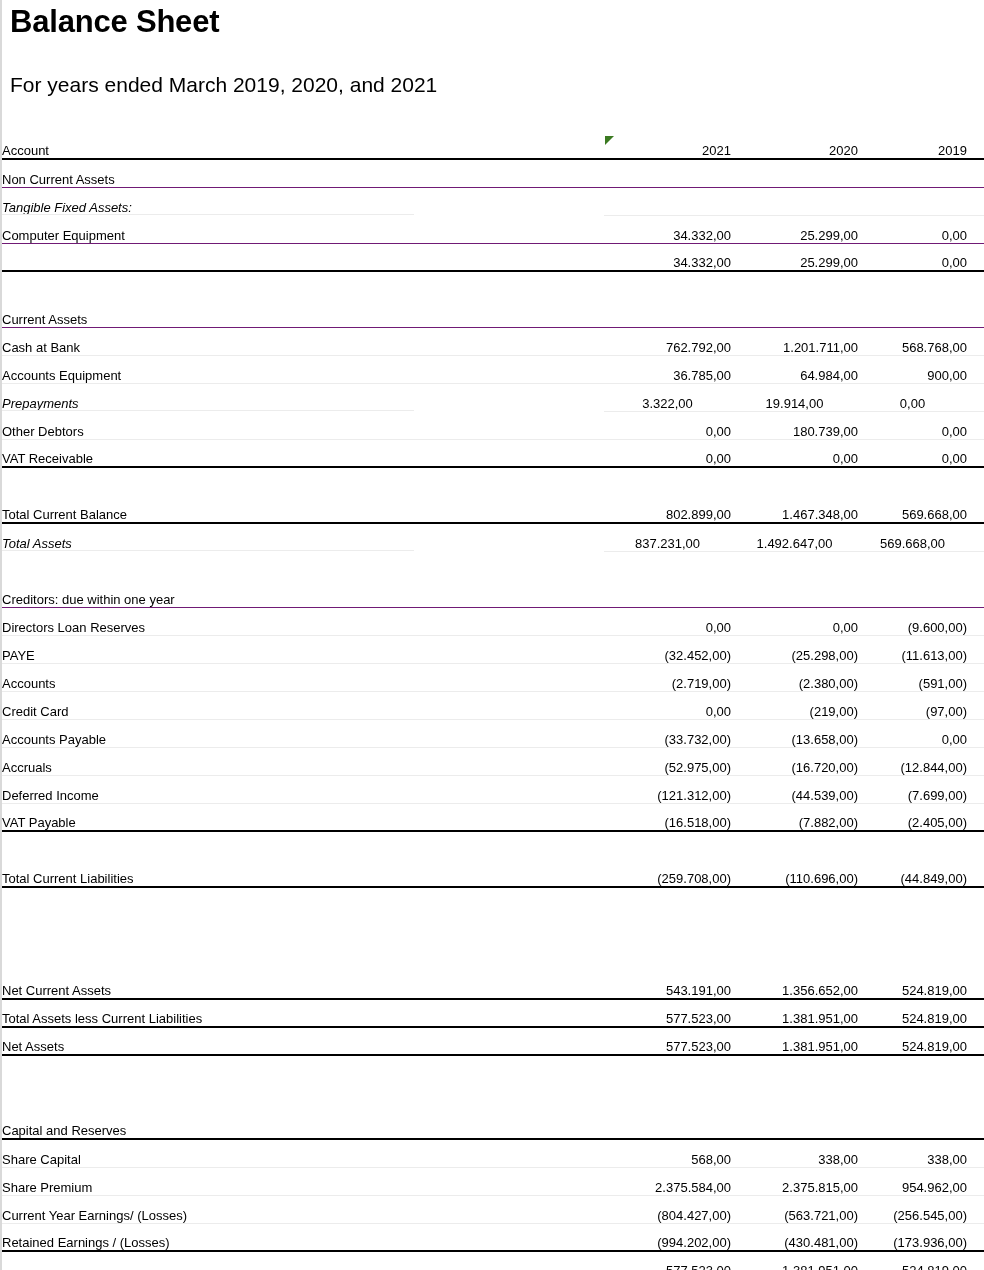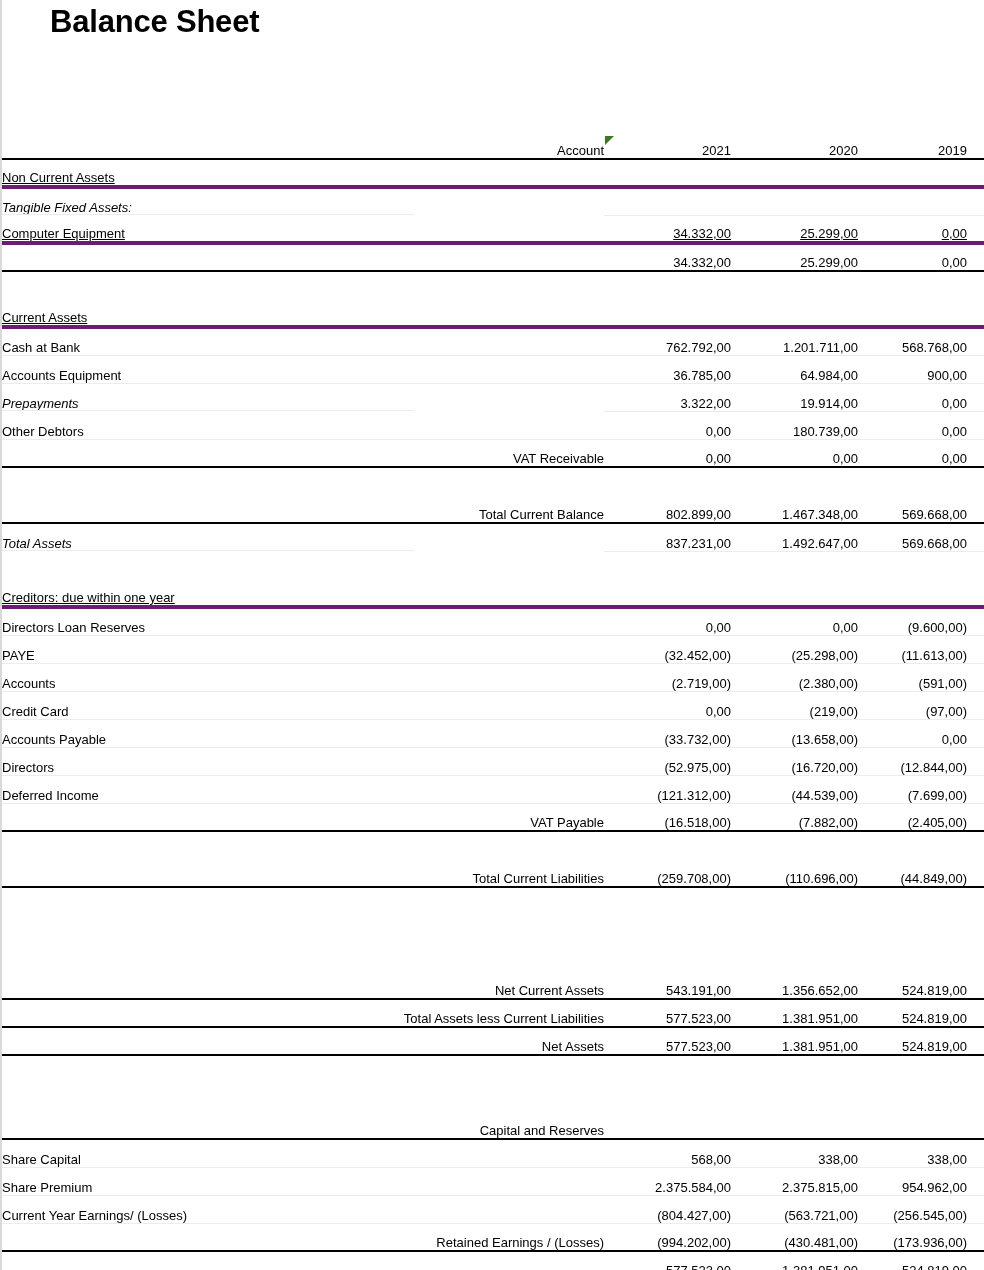--- a/index.html
+++ b/index.html
@@ -13,21 +13,20 @@
     font-family: "Liberation Sans", sans-serif;
     color: #000000;
     overflow: hidden;
   }
   .sheet {
     position: relative;
     width: 984px;
     height: 1270px;
     box-sizing: border-box;
     border-left: 2px solid #d9d9d9;
-    padding-left: 40px;
   }
 
   
   .doc-title {
     font-size: 31px;
     font-weight: bold;
     line-height: 1;
     padding: 6px 0 0 8px;
     letter-spacing: -0.2px;
   }
@@ -72,26 +71,26 @@
     white-space: nowrap;
     font-variant-numeric: tabular-nums;
   }
   td.num.c3, th.num.c3 { padding-right: 19px; }
 
   
   .b     { font-weight: bold; }
   .ital  { font-style: italic; }
   .fs15  { font-size: 15px; }
   .fs12  { font-size: 12px; }
-  .bb-thick > td, .bb-thick > th { border-bottom: 2.5px solid #000; text-align: right; }
-  .bb-thin  > td, .bb-thin  > th { border-bottom: 4px solid #701a75; text-decoration: underline; }
+  .bb-thick > td, .bb-thick > th { border-bottom: 2.5px solid #000; }
+  .bb-thin  > td, .bb-thin  > th { border-bottom: 1px solid #701a75; }
 
   
   .gl-full > td { border-bottom: 1.5px solid #ececec; }
-  td.gl-num   { border-bottom: 1.5px solid #ececec; }
+  td.gl-num   { border-bottom: 1.5px solid #ececec; text-align: center; }
 
   .spacer td { height: 28px; border: none; }
 
   
   td.acct.gl-part {
     position: relative;
     border-bottom: none;
     font-style: italic;
   }
   td.acct.gl-part::after {
@@ -114,20 +113,21 @@
     border-top: 9px solid #3b7a21;
     border-right: 9px solid transparent;
   }
 </style>
 </head>
 <body>
 
 <div class="sheet">
 
   <div class="doc-title">Balance Sheet</div>
+  <div class="doc-subtitle">For years ended March 2019, 2020, and 2021</div>
 
   <div class="comment-marker"></div>
 
   <table class="bs">
     <colgroup>
       <col class="c-acct">
         <col class="c-y1">
         <col class="c-y2">
         <col class="c-y3">
     </colgroup>
@@ -272,21 +272,21 @@
         <td class="num">(219,00)</td>
         <td class="num c3">(97,00)</td>
       </tr>
       <tr class="gl-full">
         <td class="acct">Accounts Payable</td>
         <td class="num">(33.732,00)</td>
         <td class="num">(13.658,00)</td>
         <td class="num c3">0,00</td>
       </tr>
       <tr class="gl-full">
-        <td class="acct">Directors</td>
+        <td class="acct">Accruals</td>
         <td class="num">(52.975,00)</td>
         <td class="num">(16.720,00)</td>
         <td class="num c3">(12.844,00)</td>
       </tr>
       <tr class="gl-full">
         <td class="acct">Deferred Income</td>
         <td class="num">(121.312,00)</td>
         <td class="num">(44.539,00)</td>
         <td class="num c3">(7.699,00)</td>
       </tr>

